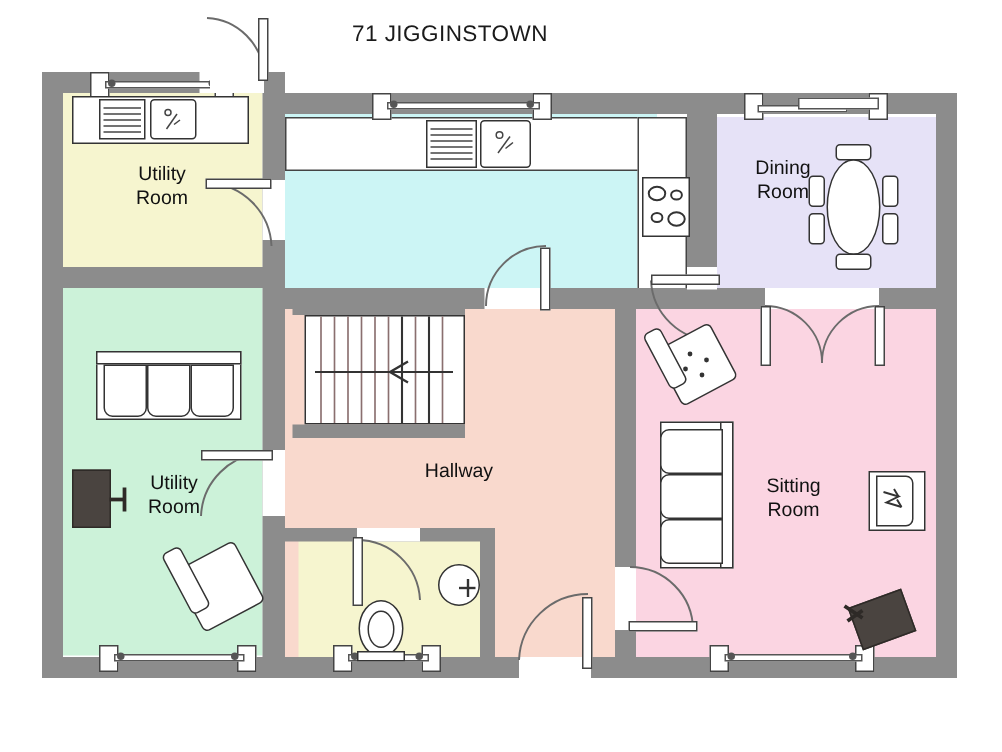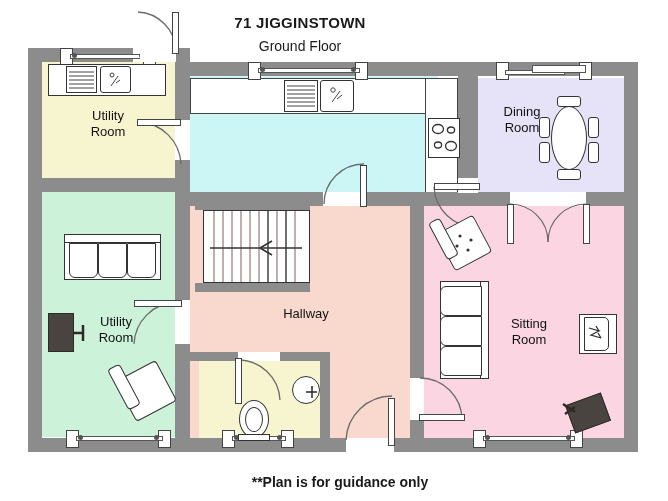--- a/index.html
+++ b/index.html
@@ -1,21 +1,21 @@
 <!DOCTYPE html>
 <html><head>
 <meta charset="utf-8">
 <style>
   html,body{margin:0;padding:0;background:#ffffff;}
   body{width:668px;height:501px;overflow:hidden;
        font-family:"Liberation Sans","DejaVu Sans",sans-serif;}
   #plan{position:relative;width:668px;height:501px;background:#ffffff;}
 
   .title{position:absolute;text-align:center;color:#1a1a1a;}
-  #plan-title{left:140px;top:14px;width:320px;font-size:15px;font-weight:bold;letter-spacing:.3px;}
+  #plan-title{left:140px;top:14px;width:320px;font-size:15px;font-weight:normal;letter-spacing:.3px;}
   #plan-subtitle{left:140px;top:38px;width:320px;font-size:14px;font-weight:normal;}
   #plan-footer{left:170px;top:474px;width:340px;font-size:14px;font-weight:bold;}
 
   .room-label{position:absolute;text-align:center;font-size:13px;color:#111;line-height:1.25;
               white-space:pre-line;pointer-events:none;}
 
   
   .wall{position:absolute;background:#8c8c8c;}
   .wall.thin{background:#8c8c8c;}
 
@@ -50,22 +50,20 @@
   .fx.round{border:1.6px solid #333;background:#fff;border-radius:50%;}
 
   svg{position:absolute;overflow:visible;}
 </style>
 </head>
 <body>
 
 <div id="plan">
 
   <div class="title" id="plan-title">71 JIGGINSTOWN</div>
-  <div class="title" id="plan-subtitle">Ground Floor</div>
-  <div class="title" id="plan-footer">**Plan is for guidance only</div>
 
   <div class="room r-utility" style="left:42px;top:62px;width:133px;height:116px;"></div>
 
   <div class="room r-kitchen" style="left:190px;top:62px;width:248px;height:131px;"></div>
   <div class="room r-white" style="left:190px;top:78px;width:248px;height:36px;border:1px solid #444;box-sizing:border-box;"></div>
   <div class="room r-white" style="left:425px;top:78px;width:33px;height:116px;border:1px solid #444;box-sizing:border-box;"></div>
 
   <div class="room r-dining" style="left:478px;top:78px;width:146px;height:115px;"></div>
 
   <div class="room r-family" style="left:42px;top:192px;width:133px;height:245px;"></div>

